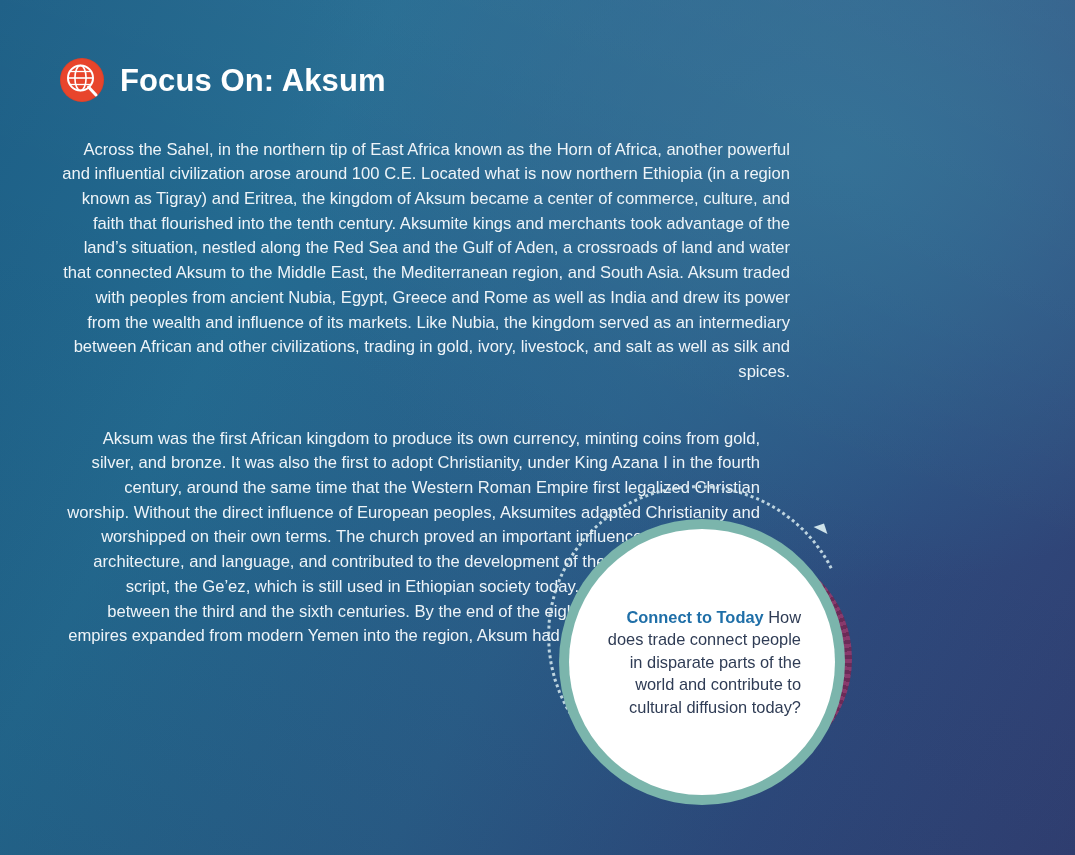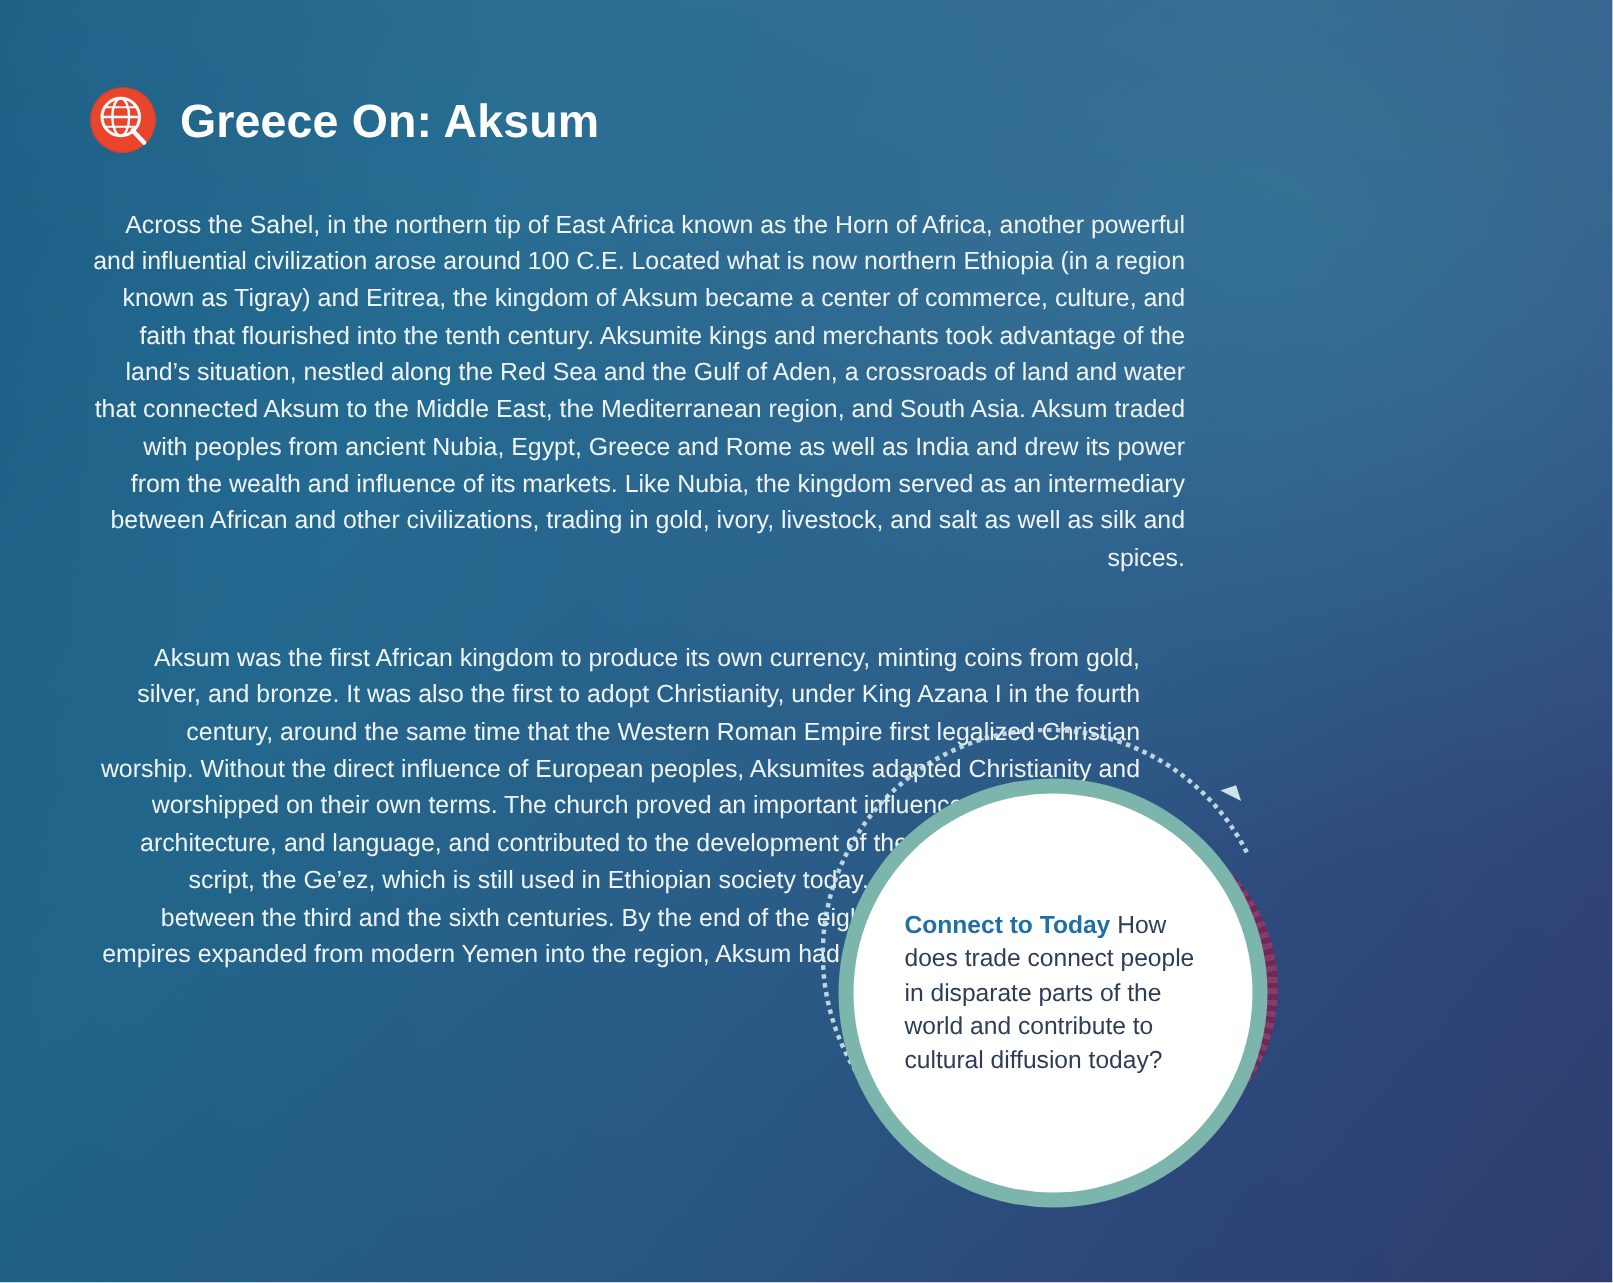--- a/index.html
+++ b/index.html
@@ -143,21 +143,21 @@
     display: flex;
     align-items: center;
     justify-content: center;
     box-sizing: border-box;
     padding: 0 34px;
   }
   .callout-text {
     color: #2f3c55;
     font-size: 16.4px;
     line-height: 22.5px;
-    text-align: left;
+    text-align: right;
   }
   .callout-label {
     color: #1f6fa8;
     font-weight: bold;
   }
 </style>
 </head>
 <body>
 
 <div class="page">
@@ -168,21 +168,21 @@
       <span class="globe-icon">
         <svg width="44" height="44" viewBox="0 0 44 44" aria-hidden="true">
           <circle cx="20.5" cy="20" r="12.5" fill="none" stroke="#ffffff" stroke-width="2"></circle>
           <ellipse cx="20.5" cy="20" rx="5.6" ry="12.5" fill="none" stroke="#ffffff" stroke-width="1.6"></ellipse>
           <line x1="8" y1="20" x2="33" y2="20" stroke="#ffffff" stroke-width="1.6"></line>
           <line x1="10" y1="13.5" x2="31" y2="13.5" stroke="#ffffff" stroke-width="1.3"></line>
           <line x1="10" y1="26.5" x2="31" y2="26.5" stroke="#ffffff" stroke-width="1.3"></line>
           <line x1="28.5" y1="29" x2="36" y2="37" stroke="#ffffff" stroke-width="3" stroke-linecap="round"></line>
         </svg>
       </span>
-      <span class="head-title">Greece On: Aksum</span>
+      <span class="head-title">Focus On: Aksum</span>
     </div>
 
     <p class="para para1">Across the Sahel, in the northern tip of East Africa known as the Horn of Africa, another powerful and influential civilization arose around 100 C.E. Located what is now northern Ethiopia (in a region known as Tigray) and Eritrea, the kingdom of Aksum became a center of commerce, culture, and faith that flourished into the tenth century. Aksumite kings and merchants took advantage of the land’s situation, nestled along the Red Sea and the Gulf of Aden, a crossroads of land and water that connected Aksum to the Middle East, the Mediterranean region, and South Asia. Aksum traded with peoples from ancient Nubia, Egypt, Greece and Rome as well as India and drew its power from the wealth and influence of its markets. Like Nubia, the kingdom served as an intermediary between African and other civilizations, trading in gold, ivory, livestock, and salt as well as silk and spices.</p>
     <p class="para para2">Aksum was the first African kingdom to produce its own currency, minting coins from gold, silver, and bronze. It was also the first to adopt Christianity, under King Azana I in the fourth century, around the same time that the Western Roman Empire first legalized Christian worship. Without the direct influence of European peoples, Aksumites adapted Christianity and worshipped on their own terms. The church proved an important influence on Aksum’s art, architecture, and language, and contributed to the development of the Aksum’s own written script, the Ge’ez, which is still used in Ethiopian society today. Aksumite power peaked between the third and the sixth centuries. By the end of the eight century, as Arab Islamic empires expanded from modern Yemen into the region, Aksum had lost much of its wealth and influence.</p>
 
     <div class="callout">
       <div class="callout-shadow"></div>
       <div class="callout-dots"></div>
       <div class="callout-arrow"></div>
       <div class="callout-ring"></div>

